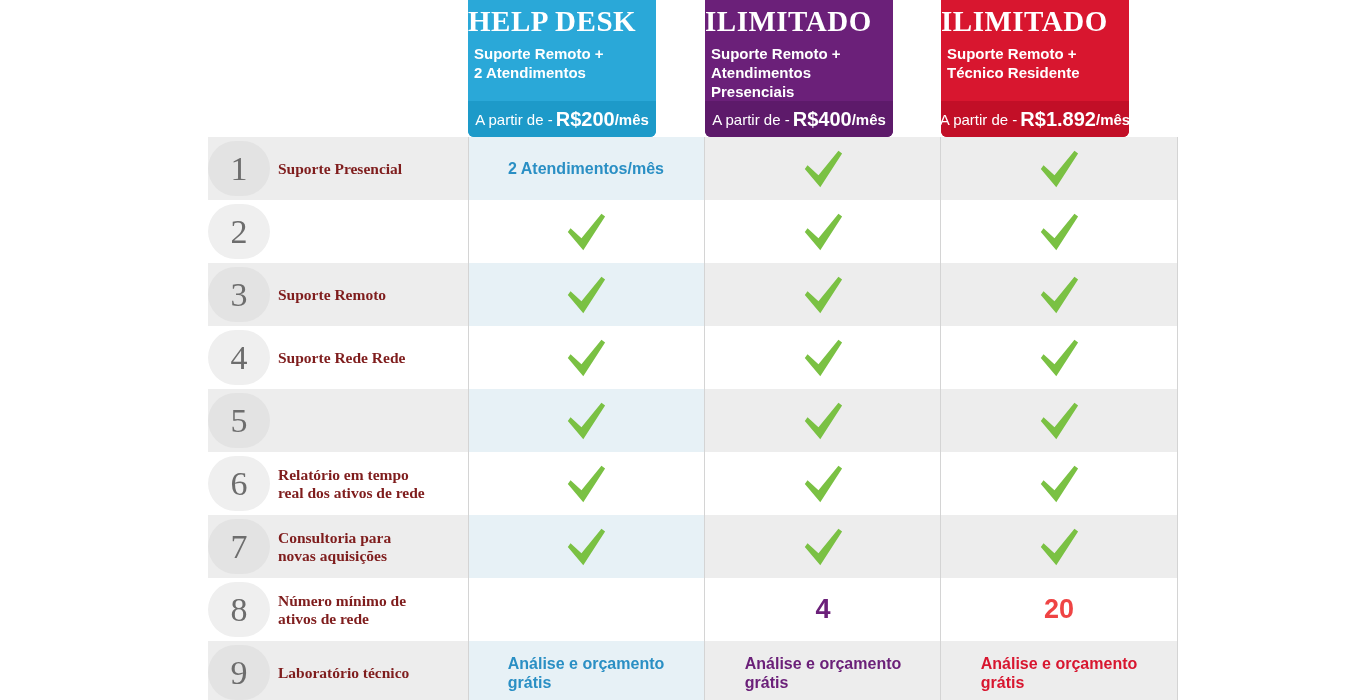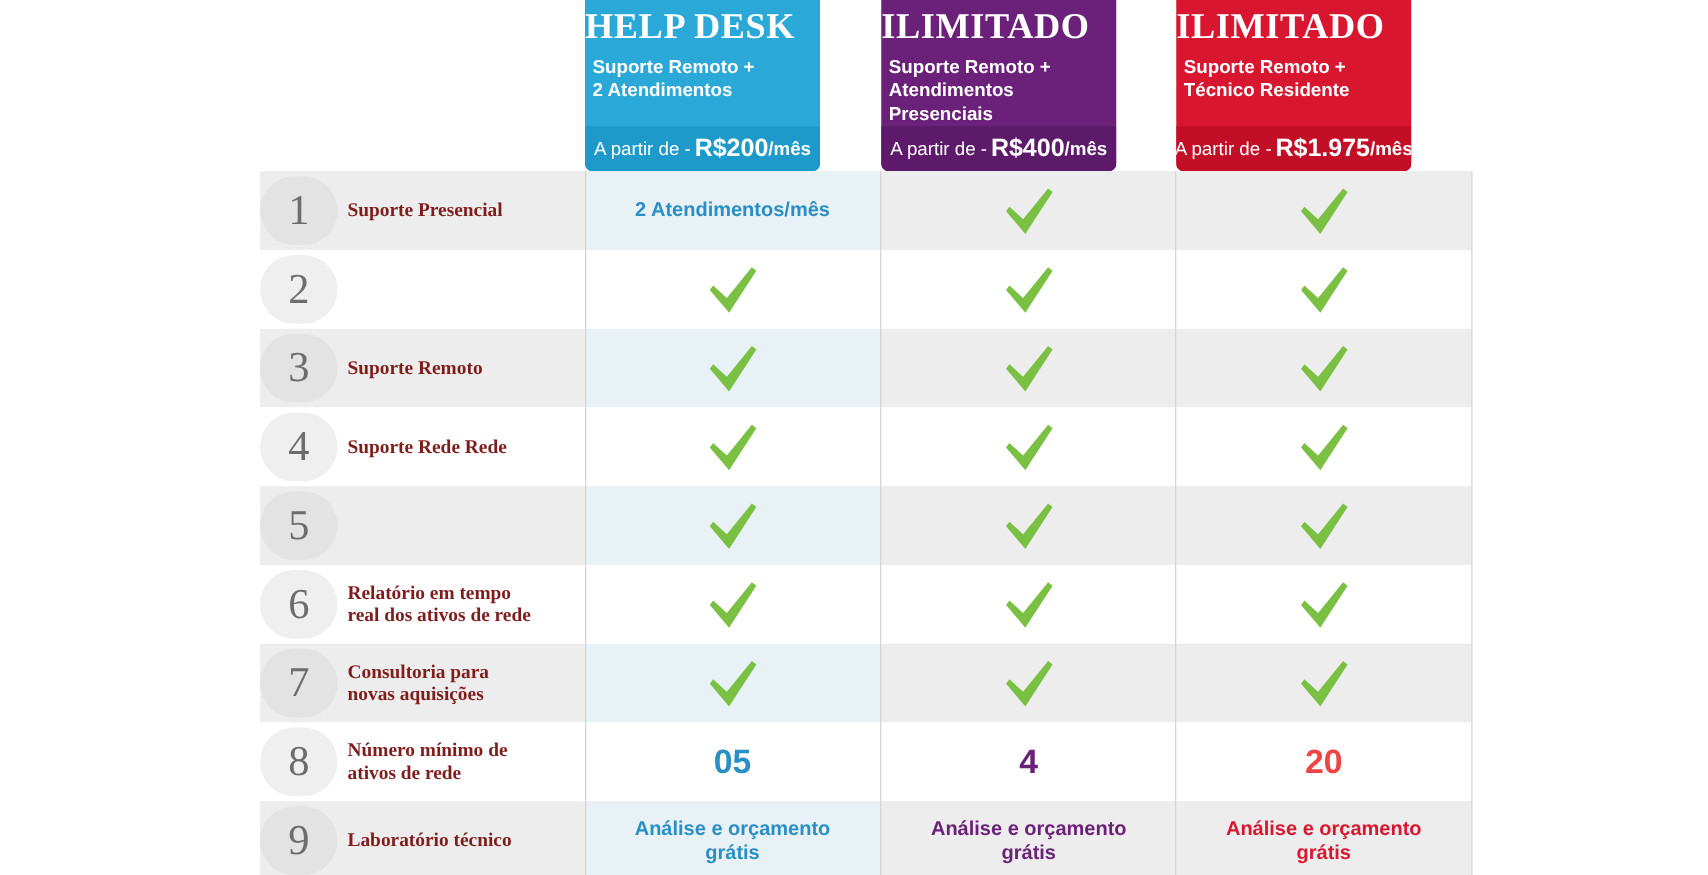--- a/index.html
+++ b/index.html
@@ -149,21 +149,20 @@
   
   .cell {
     position: absolute;
     top: 0;
     width: 236px;
     height: 100%;
     display: flex;
     align-items: center;
     justify-content: center;
     z-index: 3;
-    text-align: center;
   }
   .cell.c0 { left: 468px; }
   .cell.c1 { left: 705px; }
   .cell.c2 { left: 941px; }
 
   
   .cellbg {
     position: absolute;
     top: 0;
     height: 100%;
@@ -232,21 +231,21 @@
       <b>R$400</b>
       <span class="unit">/mês</span>
     </div>
   </div>
 
   <div class="plan-head" id="plan-2">
     <div class="ph-title">ILIMITADO</div>
     <div class="ph-sub">Suporte Remoto +<br>Técnico Residente</div>
     <div class="ph-price">
       <span>A partir de -</span>
-      <b>R$1.975</b>
+      <b>R$1.892</b>
       <span class="unit">/mês</span>
     </div>
   </div>
 
   <div class="rows" id="rows-container">
       <div class="row">
         <div class="stripe"></div>
         <div class="cellbg b0"></div>
         <div class="cellbg b1"></div>
         <div class="cellbg b2"></div>
@@ -478,23 +477,20 @@
         <div class="vsep v3"></div>
       </div>
       <div class="row alt">
         <div class="stripe"></div>
         <div class="cellbg b0"></div>
         <div class="cellbg b1"></div>
         <div class="cellbg b2"></div>
         <div class="numbg"></div>
         <div class="num">8</div>
         <div class="label">Número mínimo de<br>ativos de rede</div>
-        <div class="cell c0">
-          <span class="big-num-blue">05</span>
-        </div>
         <div class="cell c1">
           <span class="big-num-purple">4</span>
         </div>
         <div class="cell c2">
           <span class="big-num-red">20</span>
         </div>
         <div class="vsep v0"></div>
         <div class="vsep v1"></div>
         <div class="vsep v2"></div>
         <div class="vsep v3"></div>

